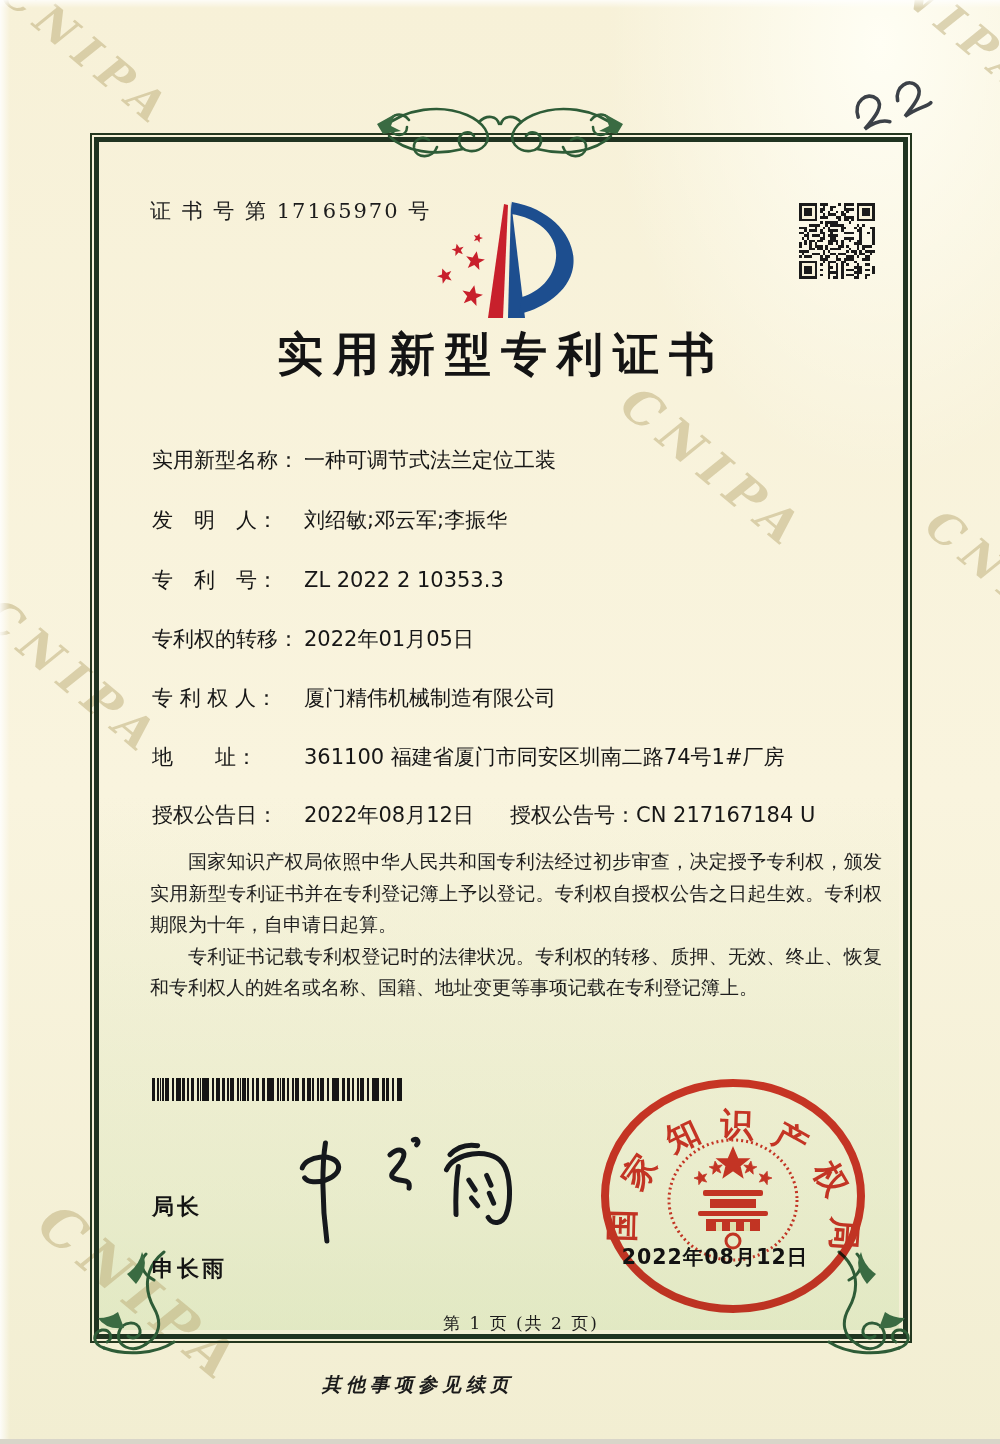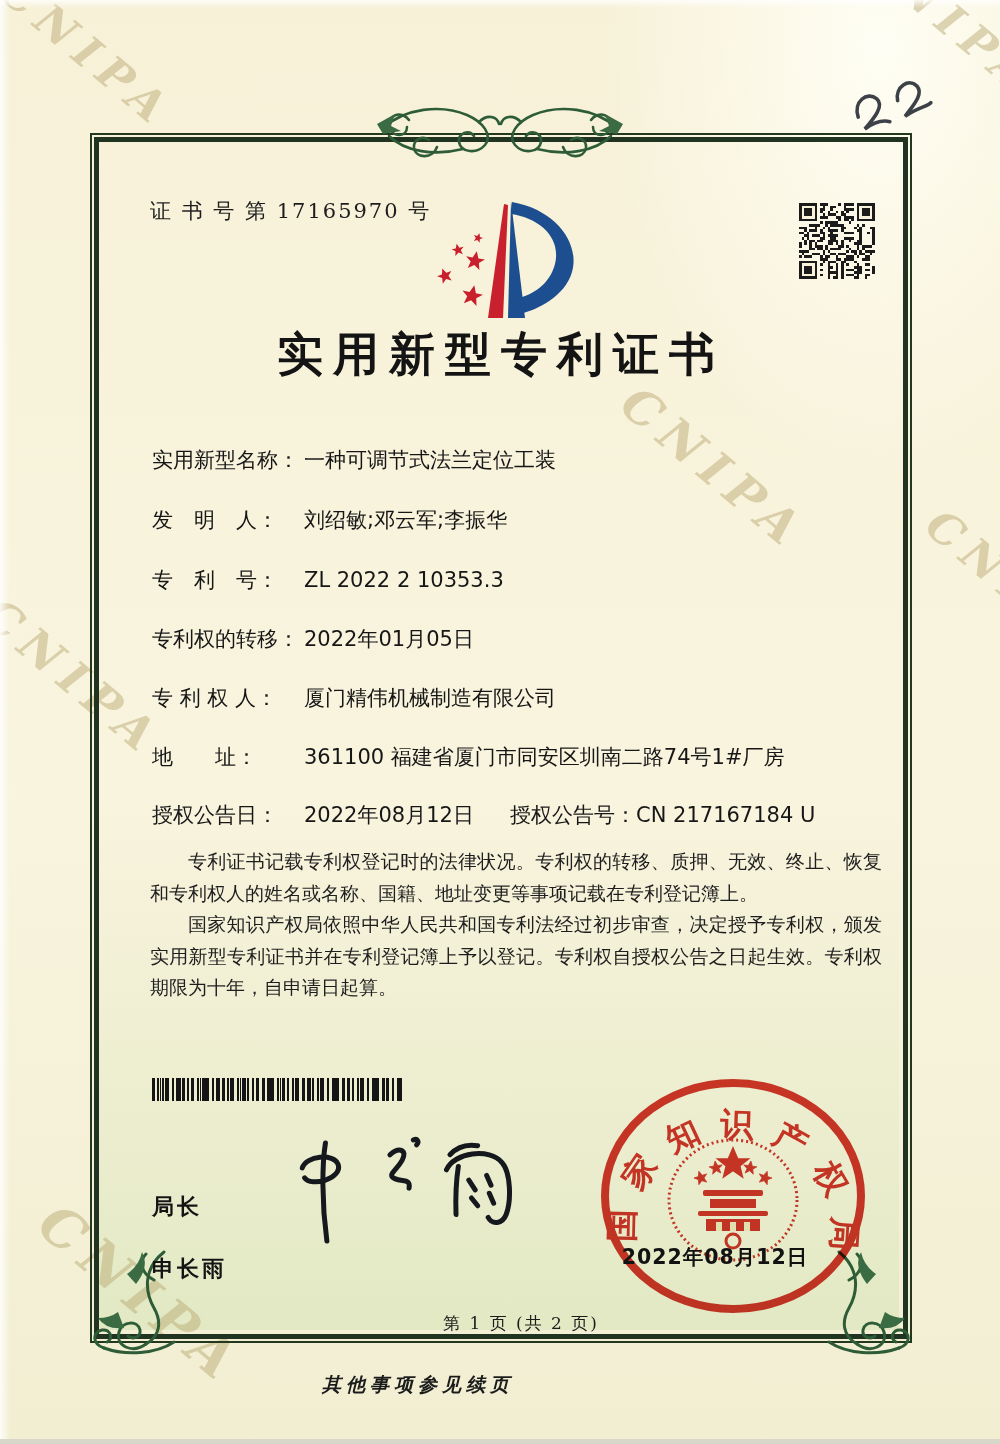--- a/index.html
+++ b/index.html
@@ -479,22 +479,22 @@
     <span class="flabel">地　　址：</span><span class="fvalue">361100 福建省厦门市同安区圳南二路74号1#厂房</span>
   </div>
   <div class="field-row" style="top:801px">
     <span class="flabel">授权公告日：</span><span class="fvalue">2022年08月12日</span>
     <span class="grant-no-pair">
       <span>授权公告号：</span><span>CN 217167184 U</span>
     </span>
   </div>
 
   <div class="paras">
+    <p>国家知识产权局依照中华人民共和国专利法经过初步审查，决定授予专利权，颁发实用新型专利证书并在专利登记簿上予以登记。专利权自授权公告之日起生效。专利权期限为十年，自申请日起算。</p>
     <p>专利证书记载专利权登记时的法律状况。专利权的转移、质押、无效、终止、恢复和专利权人的姓名或名称、国籍、地址变更等事项记载在专利登记簿上。</p>
-    <p>国家知识产权局依照中华人民共和国专利法经过初步审查，决定授予专利权，颁发实用新型专利证书并在专利登记簿上予以登记。专利权自授权公告之日起生效。专利权期限为十年，自申请日起算。</p>
   </div>
 
   <div class="barcode"></div>
 
   <div class="signer">
     <div>局长</div>
     <div>申长雨</div>
   </div>
 
   <svg class="signature" width="270" height="120" viewBox="0 0 260 120">

